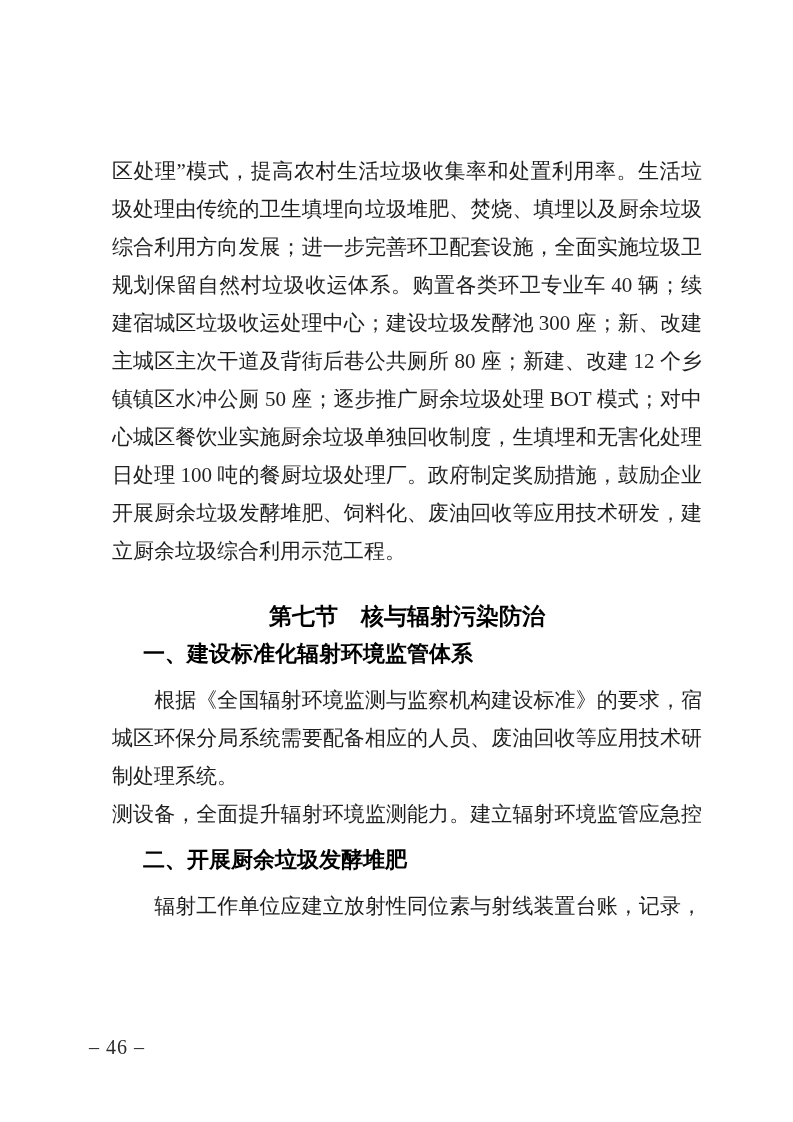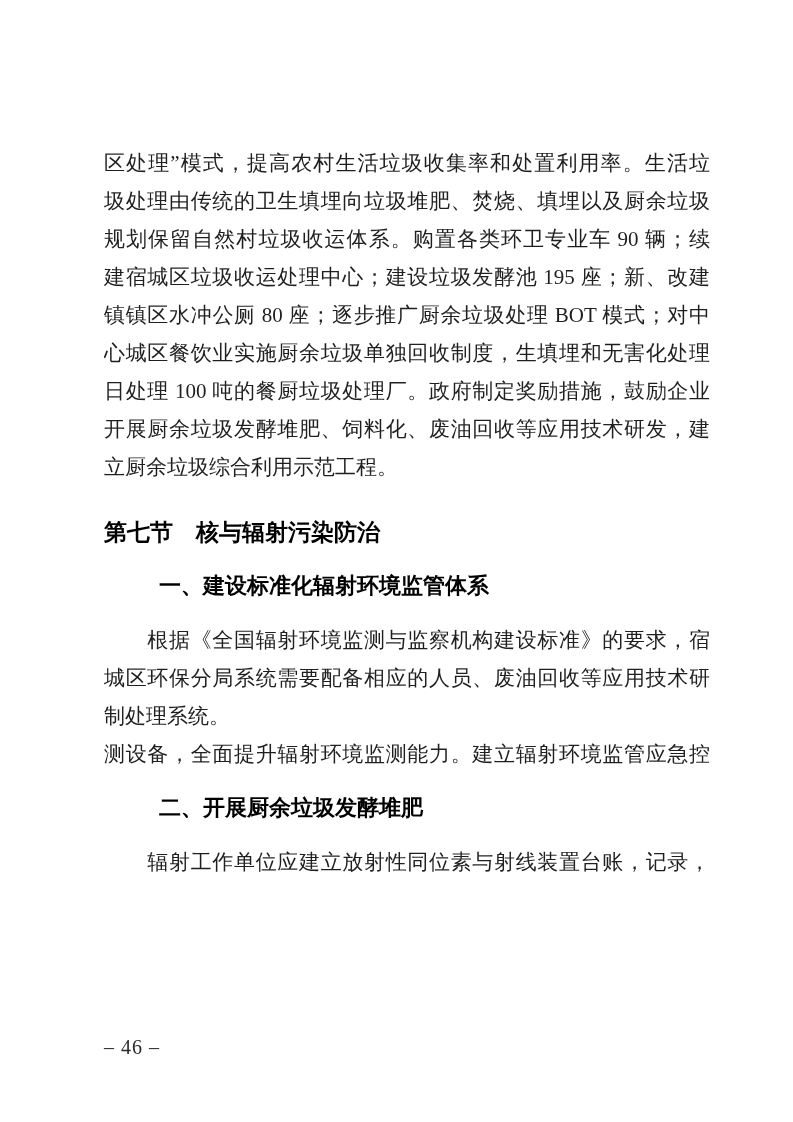--- a/index.html
+++ b/index.html
@@ -12,72 +12,75 @@
   }
   .content {
     position: absolute;
     left: 104px;
     top: 144px;
     width: 606px;
     font-family: "Liberation Serif", "DejaVu Serif", serif;
     font-size: 21px;
     color: #1f1f1f;
   }
-  .para { margin: 0; }
+  .para { margin: 8px; }
   .tline {
     height: 38px;
     line-height: 38px;
     overflow: hidden;
     white-space: normal;
   }
   .tline.j {
     text-align: justify;
     text-align-last: justify;
   }
   .section-heading {
     margin: 27px 0 0 0;
     height: 38px;
     line-height: 38px;
+    text-align: center;
     font-family: "Liberation Sans", "DejaVu Sans", sans-serif;
     font-weight: 700;
     font-size: 23px;
     color: #000000;
   }
   .subheading {
-    margin: 16px;
+    margin: 0;
     height: 38px;
     line-height: 38px;
     padding-left: 39px;
     font-family: "Liberation Sans", "DejaVu Sans", sans-serif;
     font-weight: 700;
     font-size: 22px;
     color: #000000;
   }
   .footer {
     position: absolute;
-    left: 104px;
+    left: 89px;
     top: 1036px;
     font-family: "Liberation Serif", "DejaVu Serif", serif;
     font-size: 20px;
     letter-spacing: 1px;
     color: #2b2b2b;
   }
 </style>
 </head>
 <body>
 
 <div class="page">
   <div class="content">
 
     <div class="para">
         <div class="tline j">区处理”模式，提高农村生活垃圾收集率和处置利用率。生活垃</div>
         <div class="tline j">圾处理由传统的卫生填埋向垃圾堆肥、焚烧、填埋以及厨余垃圾</div>
-        <div class="tline j">规划保留自然村垃圾收运体系。购置各类环卫专业车 90 辆；续</div>
-        <div class="tline j">建宿城区垃圾收运处理中心；建设垃圾发酵池 195 座；新、改建</div>
-        <div class="tline j">镇镇区水冲公厕 80 座；逐步推广厨余垃圾处理 BOT 模式；对中</div>
+        <div class="tline j">综合利用方向发展；进一步完善环卫配套设施，全面实施垃圾卫</div>
+        <div class="tline j">规划保留自然村垃圾收运体系。购置各类环卫专业车 40 辆；续</div>
+        <div class="tline j">建宿城区垃圾收运处理中心；建设垃圾发酵池 300 座；新、改建</div>
+        <div class="tline j">主城区主次干道及背街后巷公共厕所 80 座；新建、改建 12 个乡</div>
+        <div class="tline j">镇镇区水冲公厕 50 座；逐步推广厨余垃圾处理 BOT 模式；对中</div>
         <div class="tline j">心城区餐饮业实施厨余垃圾单独回收制度，生填埋和无害化处理</div>
         <div class="tline j">日处理 100 吨的餐厨垃圾处理厂。政府制定奖励措施，鼓励企业</div>
         <div class="tline j">开展厨余垃圾发酵堆肥、饲料化、废油回收等应用技术研发，建</div>
         <div class="tline">立厨余垃圾综合利用示范工程。</div>
       </div>
 
     <h2 class="section-heading">第七节　核与辐射污染防治</h2>
 
     <h3 class="subheading">一、建设标准化辐射环境监管体系</h3>
 

